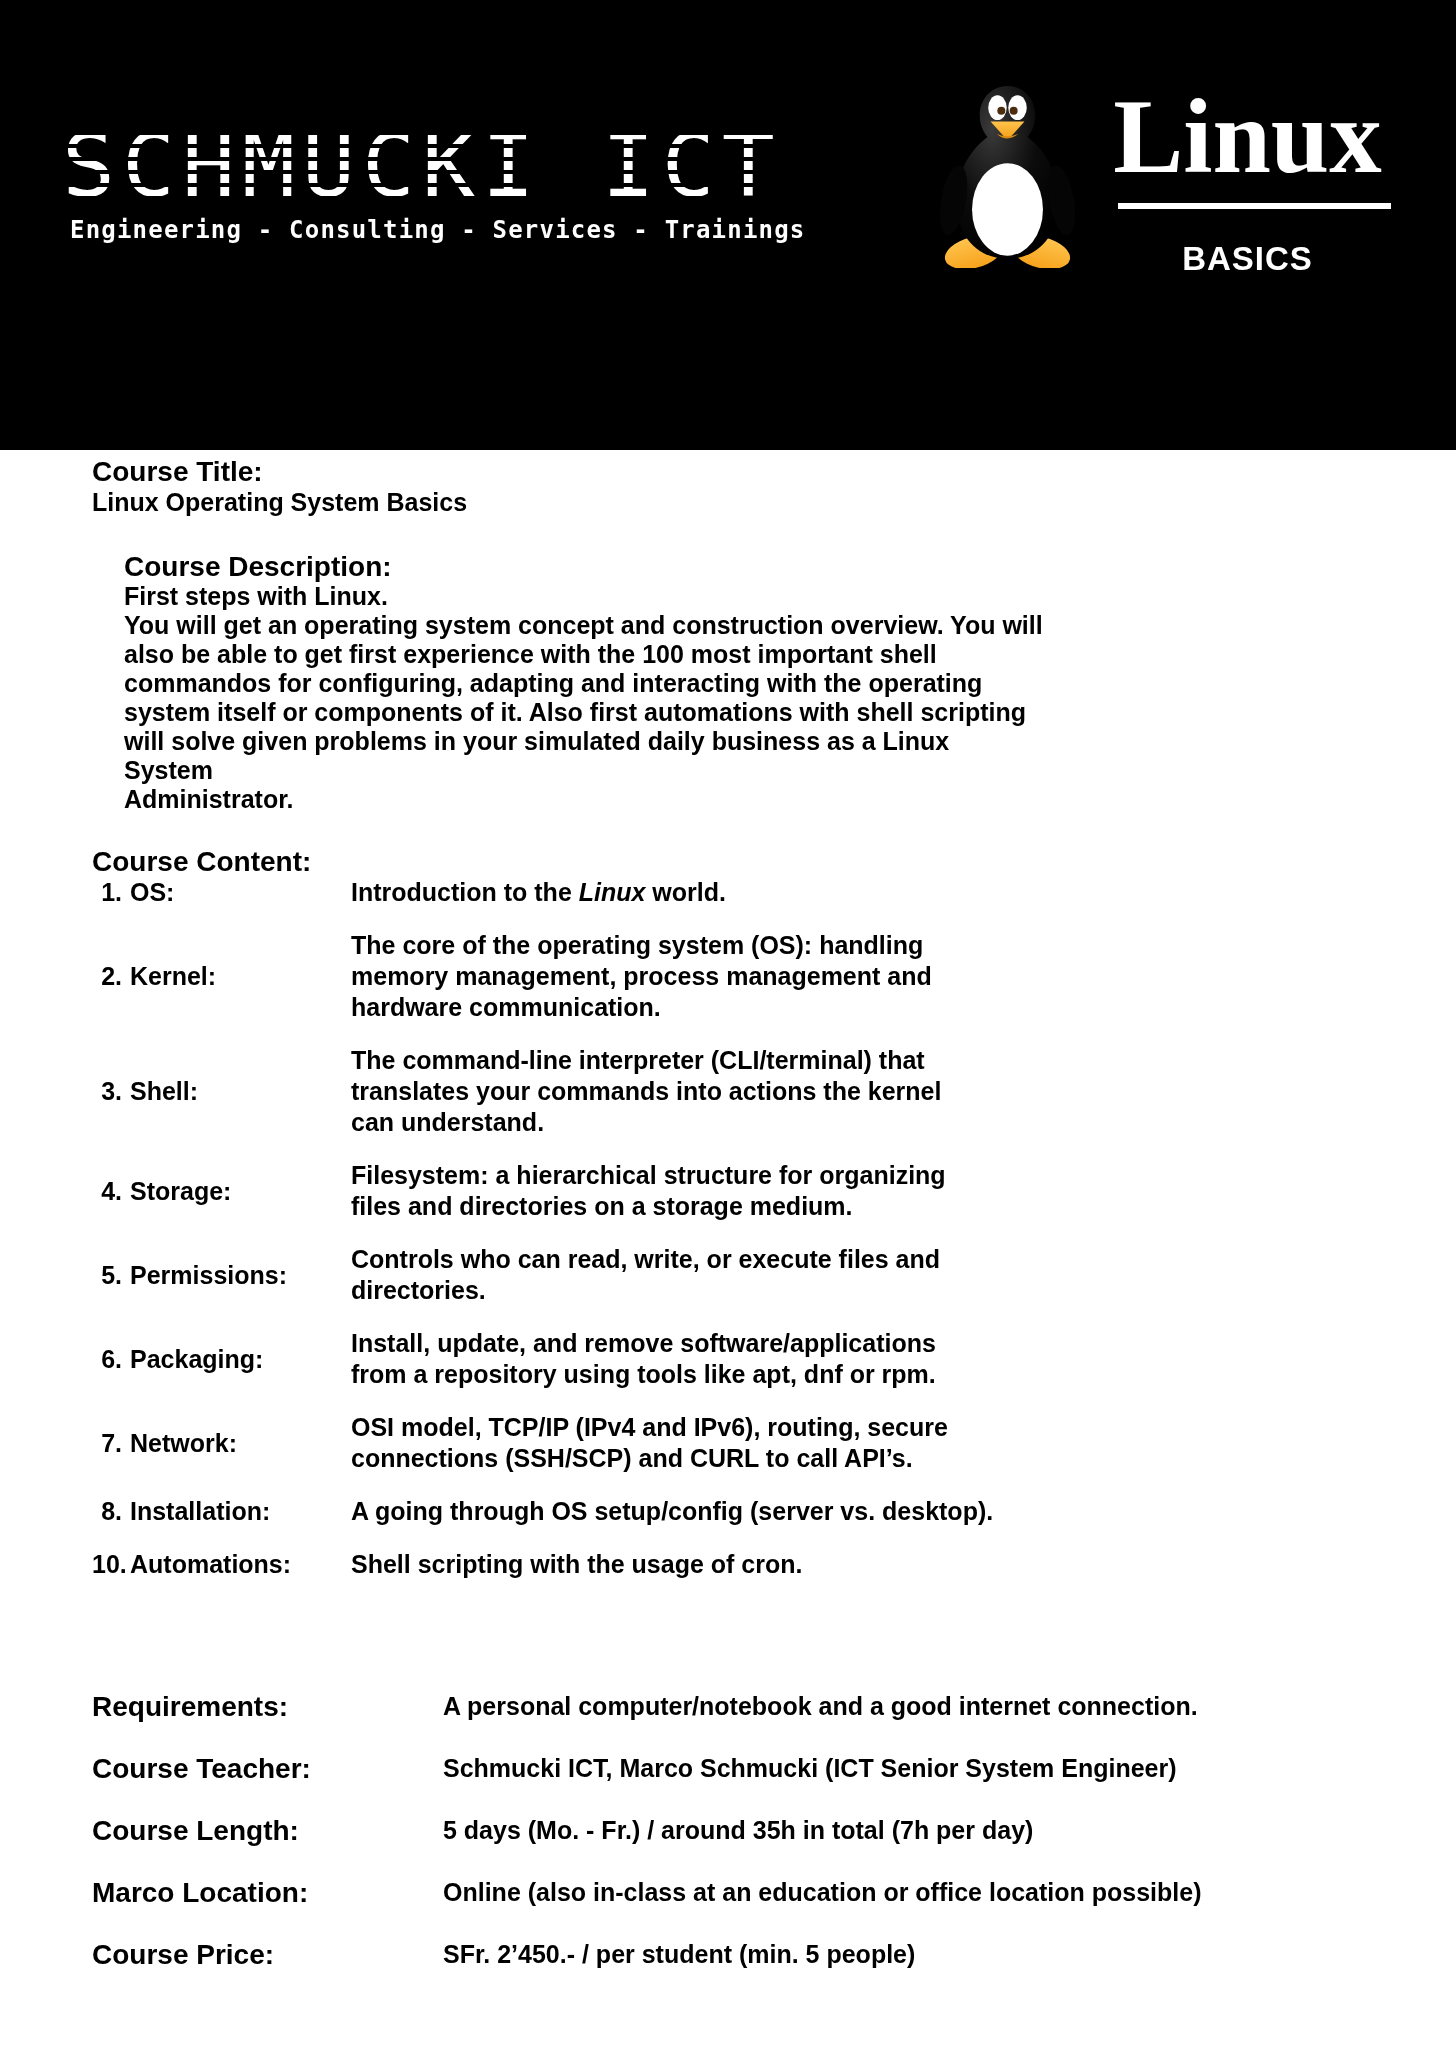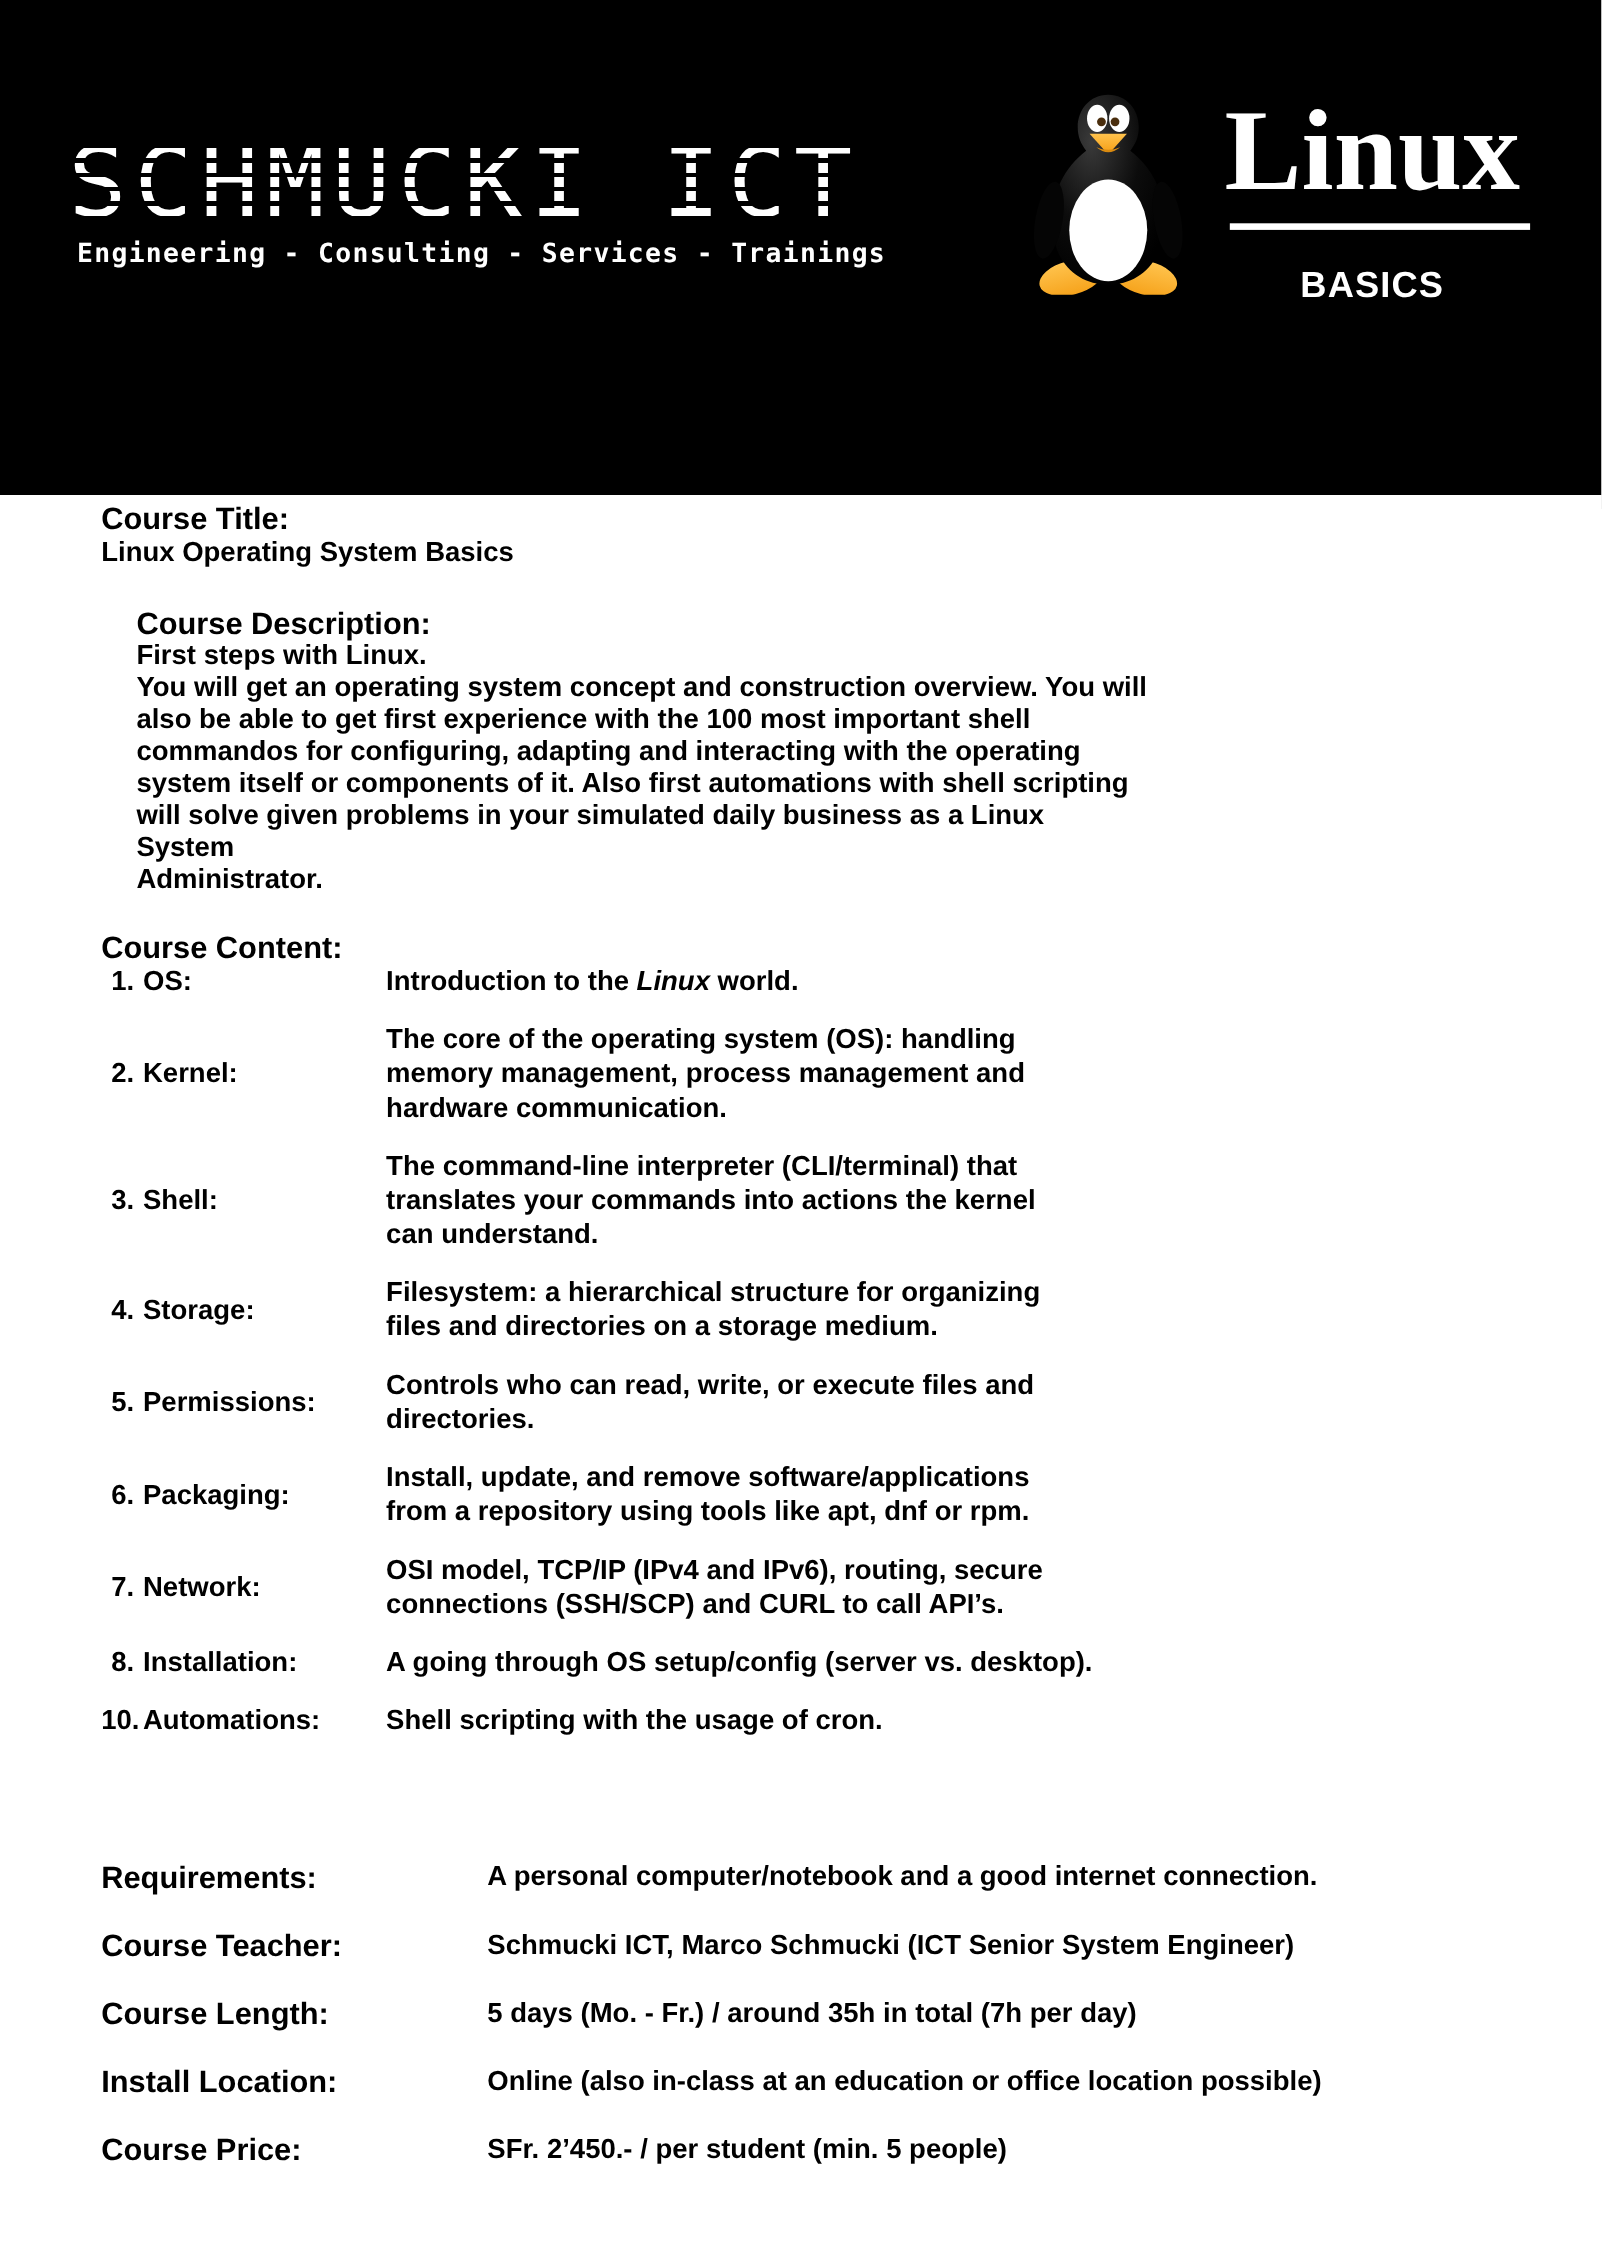--- a/index.html
+++ b/index.html
@@ -202,21 +202,21 @@
     </div>
     <div class="detail-row">
       <div class="row-label">Course Teacher:</div>
       <div class="row-value">Schmucki ICT, Marco Schmucki (ICT Senior System Engineer)</div>
     </div>
     <div class="detail-row">
       <div class="row-label">Course Length:</div>
       <div class="row-value">5 days (Mo. - Fr.) / around 35h in total (7h per day)</div>
     </div>
     <div class="detail-row">
-      <div class="row-label">Install Location:</div>
+      <div class="row-label">Marco Location:</div>
       <div class="row-value">Online (also in-class at an education or office location possible)</div>
     </div>
     <div class="detail-row">
       <div class="row-label">Course Price:</div>
       <div class="row-value">SFr. 2’450.- / per student (min. 5 people)</div>
     </div>
   </div>
 
 </div>
 

